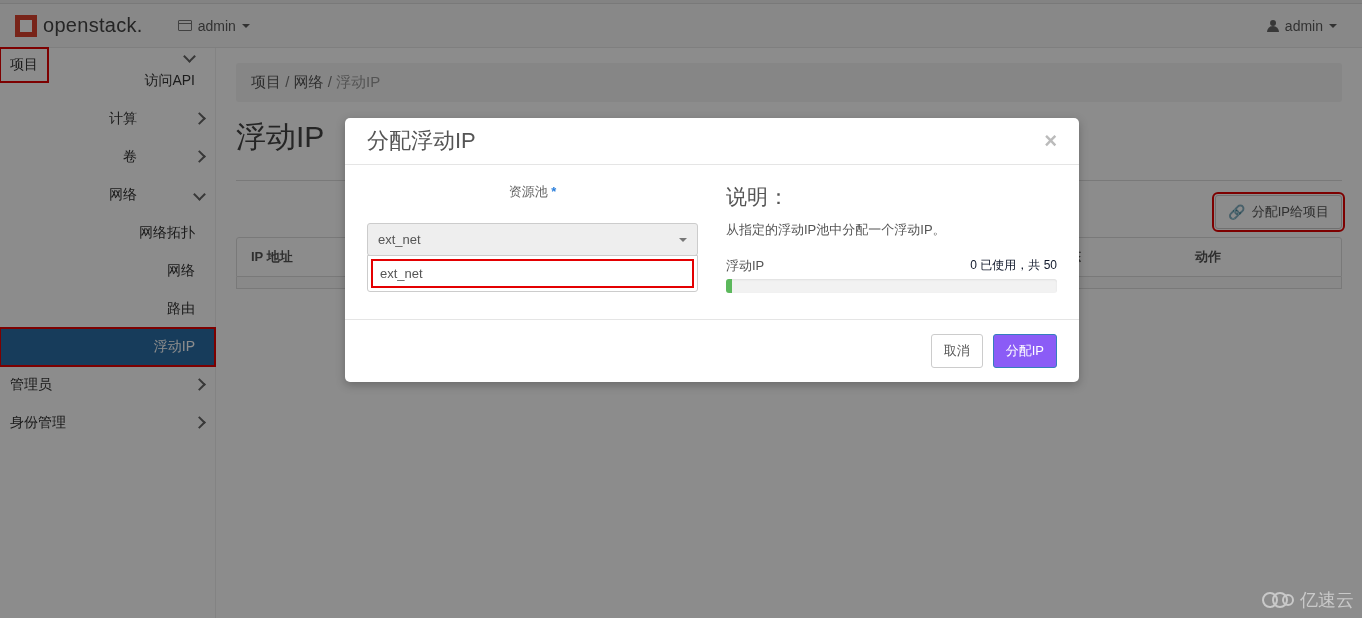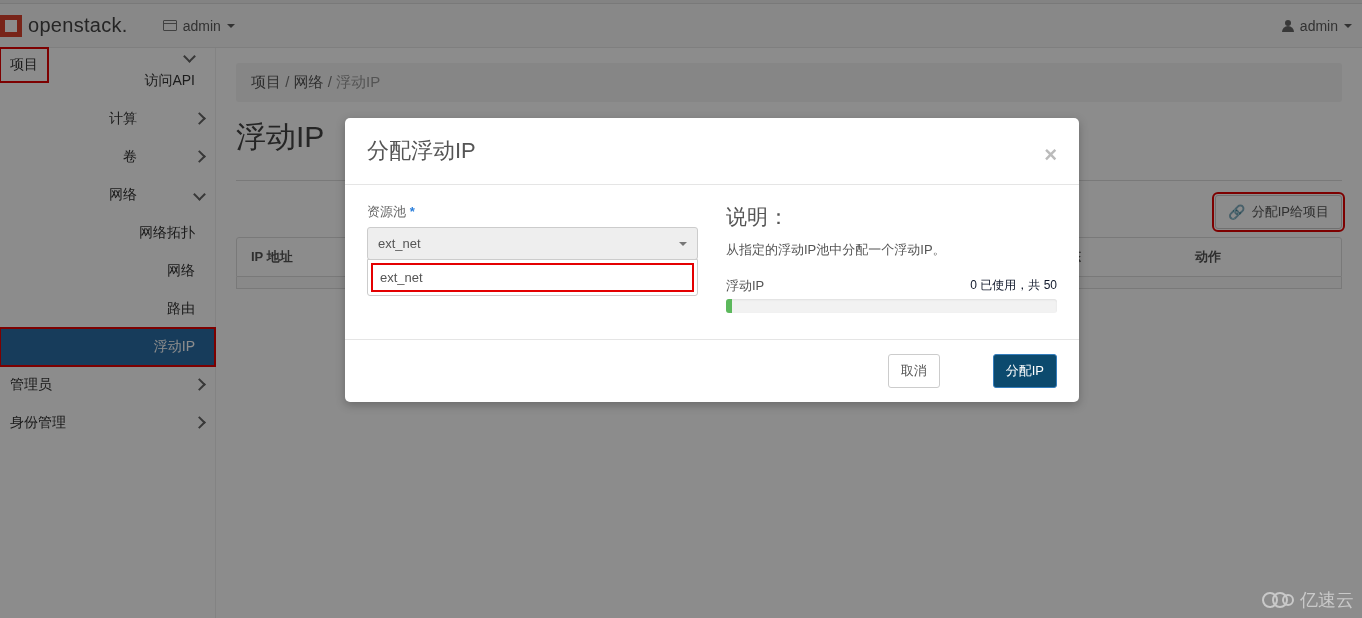--- a/index.html
+++ b/index.html
@@ -1,17 +1,17 @@
 <!DOCTYPE html>
 <html><head>
 <meta charset="utf-8">
 <style>
 * { box-sizing: border-box; margin: 0; padding: 0; }
 body { font-family: "Helvetica Neue", Helvetica, Arial, sans-serif; font-size: 14px; color: #333; background: #fff; width: 1362px; height: 618px; overflow: hidden; position: relative; }
-.navbar { height: 44px; background: #f8f8f8; border-bottom: 1px solid #e7e7e7; display: flex; align-items: center; padding: 0 0; }
+.navbar { height: 44px; background: #f8f8f8; border-bottom: 1px solid #e7e7e7; display: flex; align-items: center; padding: 0 15px; }
 .brand { display: flex; align-items: center; gap: 6px; margin-right: 25px; }
 .brand-logo { width: 22px; height: 22px; background: #da422f; border: 3px solid #da422f; position: relative; }
 .brand-logo::before { content: ""; position: absolute; inset: 2px; background: #fff; }
 .brand-text { font-size: 20px; color: #444; font-weight: 400; letter-spacing: 0.3px; }
 .nav-dropdown { color: #5b5b5b; display: flex; align-items: center; gap: 6px; cursor: pointer; padding: 6px 10px; }
 .nav-right { margin-left: auto; }
 .caret { width: 0; height: 0; border-left: 4px solid transparent; border-right: 4px solid transparent; border-top: 4px solid currentColor; display: inline-block; }
 .layout { display: flex; height: calc(100% - 44px); }
 .sidebar { width: 216px; background: #fff; border-right: 1px solid #eee; }
 .side-group { display: flex; align-items: center; justify-content: space-between; padding: 10px 10px; color: #333; cursor: pointer; }
@@ -22,38 +22,38 @@
 .chev.down::before { transform: rotate(45deg); }
 .chev.right::before { transform: rotate(-45deg); }
 .hl-red { outline: 2px solid #e40001; outline-offset: -1px; }
 .content { flex: 1; padding: 0 20px; }
 .breadcrumb { background: #f5f5f5; border-radius: 3px; padding: 10px 15px; margin: 15px 0; color: #777; font-size: 15px; }
 .breadcrumb span { color: #555; }
 .page-title { font-size: 30px; font-weight: 400; color: #444; margin: 6px 0 10px; }
 .page-title-row { border-bottom: 1px solid #ddd; padding-bottom: 12px; margin-bottom: 14px; }
 .actions-row { display: flex; justify-content: flex-end; margin-bottom: 8px; }
 .btn { border: 1px solid #ccc; background: #fff; padding: 7px 12px; border-radius: 3px; cursor: pointer; color: #555; display: inline-flex; align-items: center; gap: 6px; font-size: 13px; }
-.btn.primary { background: #0c4a6e; color: #fff; border-color: #357ebd; margin-left: 43px; }
+.btn.primary { background: #8b5cf6; color: #fff; border-color: #357ebd; }
 .btn.hl { outline: 2px solid #e40001; outline-offset: 1px; }
 .link-icon { font-size: 14px; }
 .table-header { display: flex; border: 1px solid #ddd; border-radius: 3px 3px 0 0; background: #fff; }
 .th { padding: 10px 14px; font-weight: bold; color: #555; font-size: 13px; }
 .th.ip { width: 220px; }
 .th.status { width: 140px; margin-left: auto; }
 .th.action { width: 160px; }
 .table-body { border: 1px solid #ddd; border-top: none; height: 12px; background: #f9f9f9; }
 .backdrop { position: absolute; inset: 0; background: rgba(0,0,0,0.45); z-index: 5; }
 .modal { position: absolute; top: 118px; left: 345px; width: 734px; background: #fff; border-radius: 5px; box-shadow: 0 3px 10px rgba(0,0,0,0.25); z-index: 10; }
-.modal-head { padding: 18px 22px; border-bottom: 1px solid #e5e5e5; display: flex; align-items: flex-end; }
+.modal-head { padding: 8px 22px; border-bottom: 1px solid #e5e5e5; display: flex; align-items: center; }
 .modal-title { font-size: 22px; color: #555; font-weight: 400; }
 .modal-close { margin-left: auto; color: #bbb; font-size: 22px; font-weight: bold; cursor: pointer; line-height: 1; }
 .modal-body { display: flex; padding: 18px 22px 26px; gap: 28px; }
 .mb-left { flex: 1; }
 .mb-right { flex: 1; }
-.form-label { font-size: 13px; color: #666; margin-bottom: 6px; display: block; }
+.form-label { font-size: 13px; color: #666; margin-bottom: 22px; display: block; text-align: center; }
 .req { color: #2a7edb; font-weight: bold; }
 .select-box { width: 100%; border: 1px solid #ccc; background: #eee; border-radius: 3px; padding: 8px 10px; color: #555; display: flex; align-items: center; justify-content: space-between; cursor: pointer; font-size: 13px; }
 .dropdown-panel { border: 1px solid #ccc; border-radius: 0 0 3px 3px; margin-top: -1px; background: #fff; }
 .dropdown-item { padding: 10px 12px; color: #555; cursor: pointer; font-size: 13px; }
 .dropdown-item.hl { outline: 2px solid #e40001; outline-offset: -5px; }
 .desc-title { font-size: 21px; color: #555; margin-bottom: 10px; font-weight: 400; }
 .desc-text { font-size: 13px; color: #555; margin-bottom: 18px; }
 .quota-sub { font-size: 13px; color: #555; display: flex; justify-content: space-between; margin-bottom: 4px; }
 .quota-num { color: #0f172a; font-size: 12px; }
 .progress { height: 14px; background: #f2f2f2; border-radius: 3px; box-shadow: inset 0 1px 2px rgba(0,0,0,0.08); overflow: hidden; }

